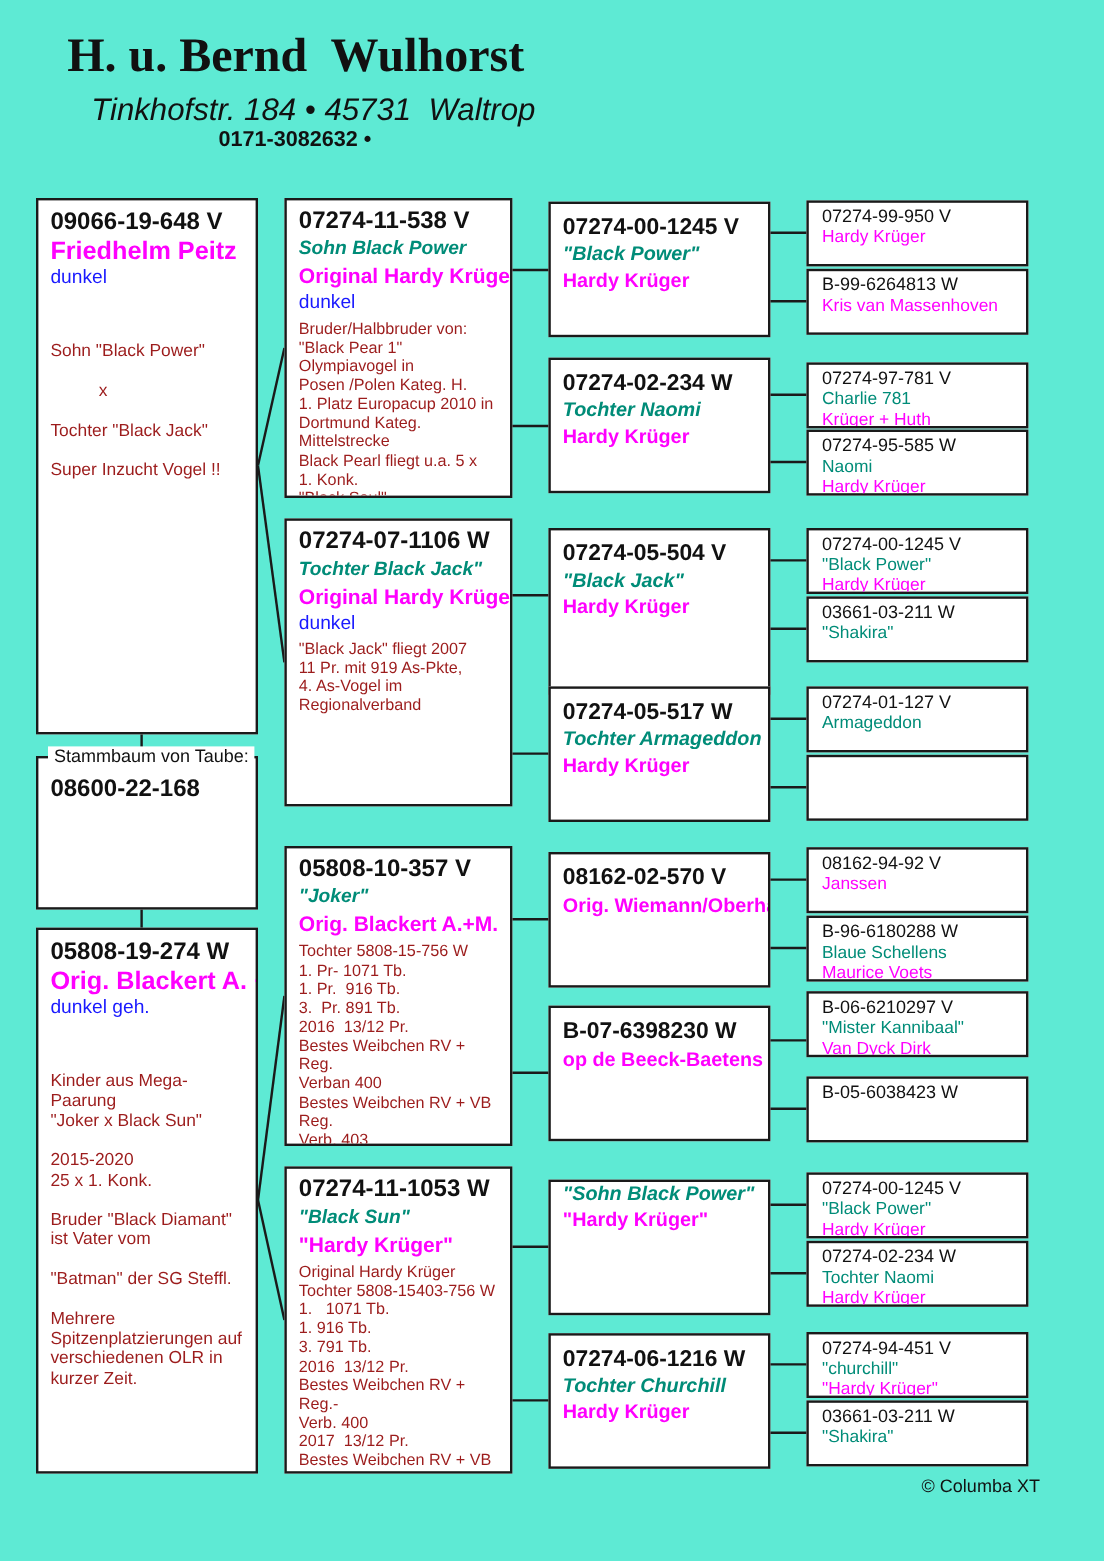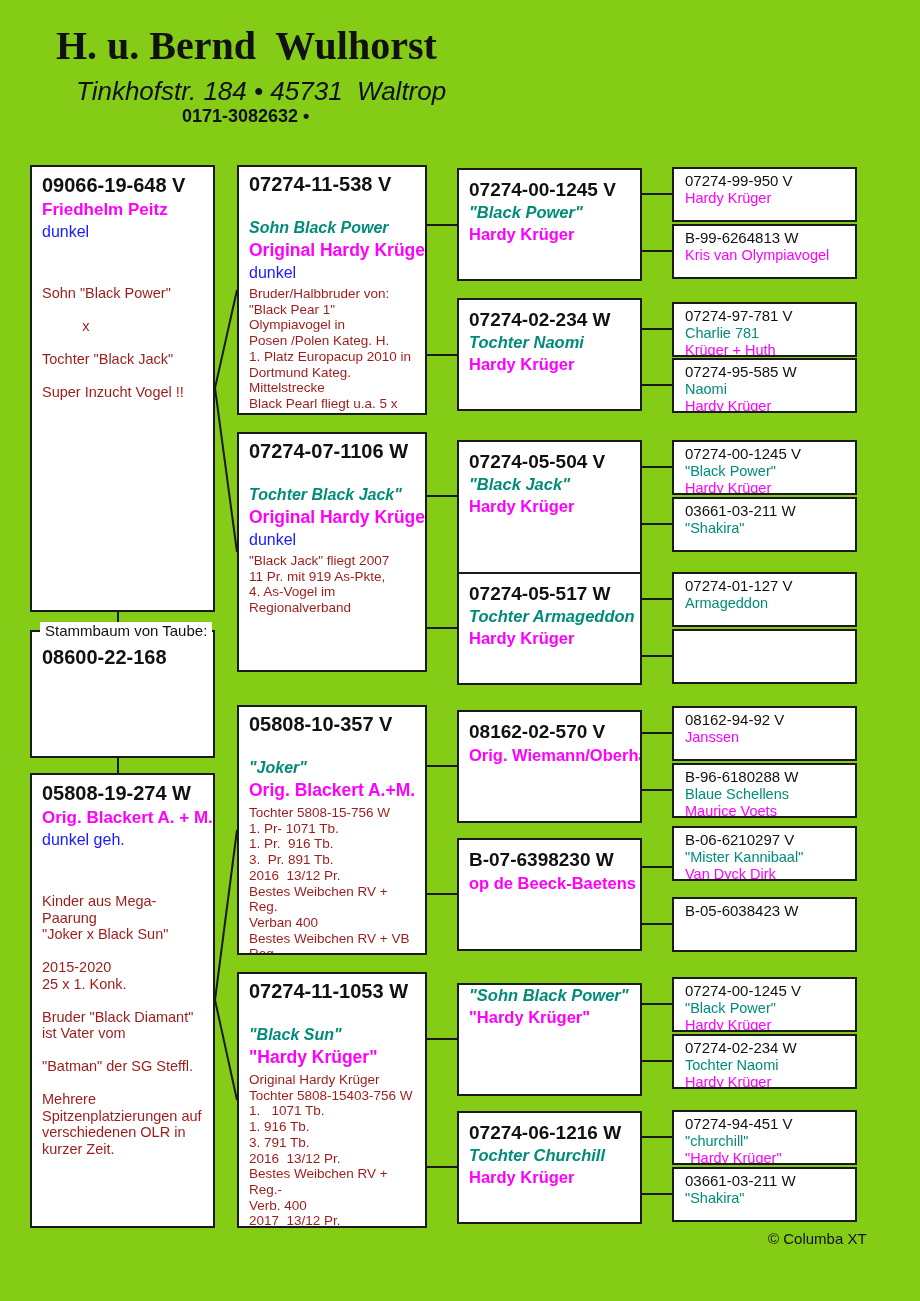--- a/index.html
+++ b/index.html
@@ -1,16 +1,16 @@
 <!DOCTYPE html>
 <html><head>
 <meta charset="utf-8">
 <style>
   html,body{margin:0;padding:0;background:#fff;}
-  #page{position:relative;width:920px;height:1301px;background:#84cc16;
+  #page{position:relative;width:920px;height:1301px;background:#5eead4;
         font-family:"Liberation Sans",sans-serif;color:#1a1a1a;overflow:hidden;}
 
   
   .loft-name{position:absolute;left:56px;top:24px;font-family:"Liberation Serif",serif;
              font-weight:bold;font-size:40px;line-height:44px;white-space:pre;color:#111;}
   .loft-address{position:absolute;left:76px;top:76px;font-style:italic;font-size:26px;
                 line-height:30px;white-space:pre;color:#111;}
   .loft-phone{position:absolute;left:182px;top:106px;font-weight:bold;font-size:18px;color:#111;}
 
   
@@ -20,34 +20,34 @@
   .pname{color:#008c78;font-weight:bold;font-style:italic;white-space:pre;}
   .pname4{color:#008c78;white-space:pre;}
   .breeder{color:#ff00ff;font-weight:bold;white-space:pre;}
   .breeder4{color:#ff00ff;white-space:pre;}
   .colorline{color:#1a1aff;white-space:pre;}
   .notes{color:#9c1c1c;white-space:pre-wrap;}
 
   
   .g1{left:30px;width:185px;}
   .g1 .ring{font-size:20px;line-height:26px;padding-top:5px;}
-  .g1 .breeder{font-size:17px;line-height:23px;}
+  .g1 .breeder{font-size:21px;line-height:23px;}
   .g1 .colorline{font-size:16px;line-height:22px;}
   .g1 .notes{font-size:14.5px;line-height:16.5px;margin-top:42px;}
 
   
   .subject{left:30px;top:630px;width:185px;height:128px;overflow:visible;}
   .subject .legend{position:absolute;top:-10px;left:8px;background:#fff;padding:0 5px;
                    font-size:15px;color:#111;}
   .subject .ring{font-size:20px;line-height:26px;padding-top:12px;}
 
   
   .g2{left:237px;width:190px;}
   .g2 .ring{font-size:20px;line-height:26px;padding-top:4px;}
-  .g2 .pname{font-size:16px;line-height:22px;margin-top:20px;}
+  .g2 .pname{font-size:16px;line-height:22px;}
   .g2 .breeder{font-size:17.5px;line-height:23px;}
   .g2 .colorline{font-size:16px;line-height:21px;}
   .g2 .notes{font-size:13.5px;line-height:15.7px;margin-top:3px;}
 
   
   .g3{left:457px;width:185px;}
   .g3 .ring{font-size:19px;line-height:25px;padding-top:7px;}
   .g3 .pname{font-size:16.5px;line-height:21px;}
   .g3 .breeder{font-size:16.5px;line-height:22px;}
 
@@ -249,21 +249,21 @@
   </div>
 
   <div class="box g4" style="top:167px">
     <div class="ring">07274-99-950 V</div>
     <div class="pname4"></div>
     <div class="breeder4">Hardy Krüger</div>
   </div>
   <div class="box g4" style="top:224px">
     <div class="ring">B-99-6264813 W</div>
     <div class="pname4"></div>
-    <div class="breeder4">Kris van Olympiavogel</div>
+    <div class="breeder4">Kris van Massenhoven</div>
   </div>
   <div class="box g4" style="top:302px">
     <div class="ring">07274-97-781 V</div>
     <div class="pname4">Charlie 781</div>
     <div class="breeder4">Krüger + Huth</div>
   </div>
   <div class="box g4" style="top:358px">
     <div class="ring">07274-95-585 W</div>
     <div class="pname4">Naomi</div>
     <div class="breeder4">Hardy Krüger</div>

